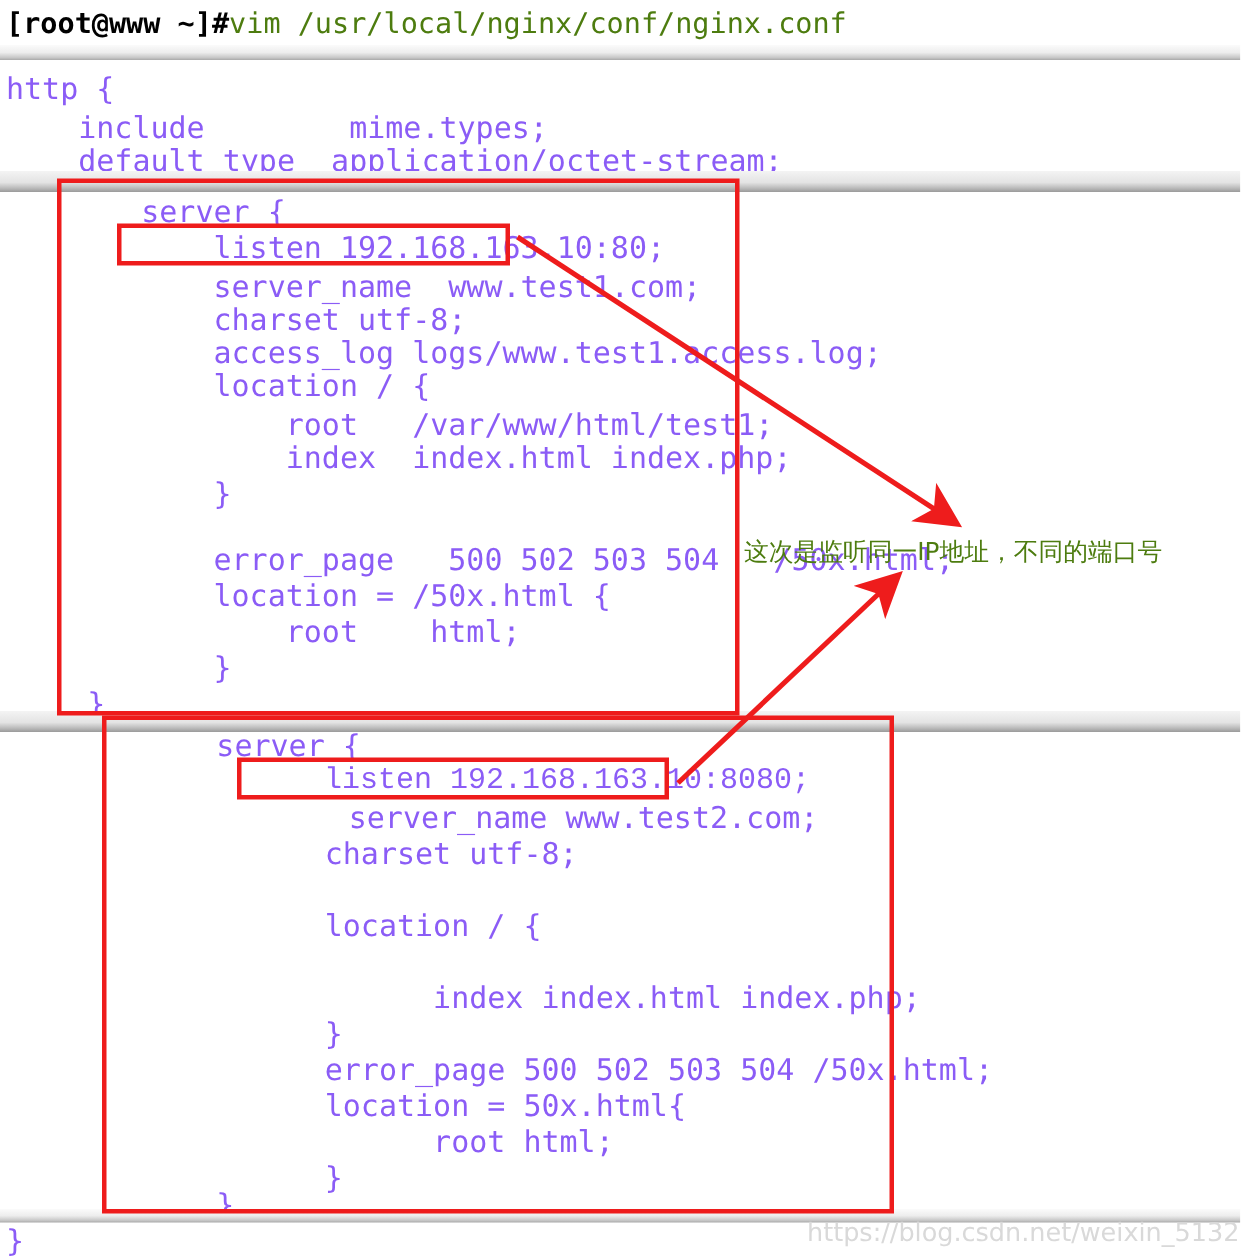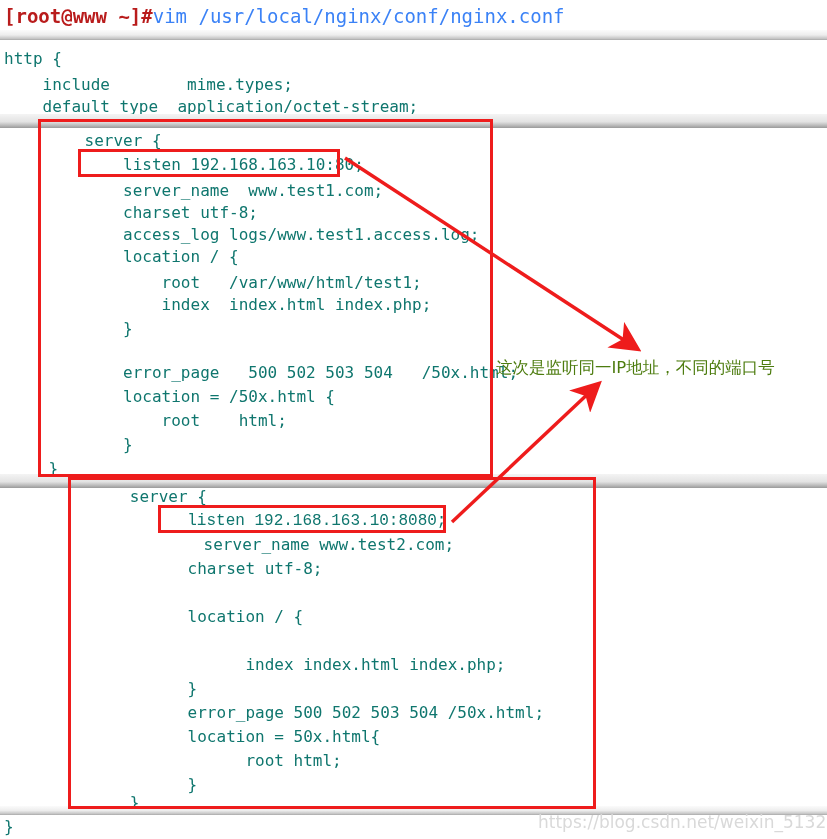--- a/index.html
+++ b/index.html
@@ -24,27 +24,27 @@
     left: 0; top: 0;
     width: 827px; height: 32px;
     background: #ffffff;
     display: flex;
     align-items: center;
     padding-left: 4px;
     box-sizing: border-box;
     white-space: pre;
   }
   .prompt-user {
-    color: #b91c1c;
+    color: #000000;
     font-weight: bold;
     font-size: 19px;
     font-family: "DejaVu Sans Mono", "Liberation Mono", monospace;
   }
   .prompt-cmd {
-    color: #3b82f6;
+    color: #4d7c0f;
     font-size: 19px;
     font-family: "DejaVu Sans Mono", "Liberation Mono", monospace;
   }
 
   
   .seam {
     position: absolute;
     left: 0;
     width: 827px;
     height: 14px;
@@ -52,22 +52,22 @@
   }
   .seam.thin {
     height: 10px;
     background: linear-gradient(to bottom, #fbfbfb 0%, #ededed 50%, #c6c6c6 85%, #a8a8a8 100%);
   }
 
   
   .code {
     position: absolute;
     white-space: pre;
-    color: #0f766e;
-    font-size: 16px;
+    color: #8b5cf6;
+    font-size: 20px;
     line-height: 26px;
     font-family: "DejaVu Sans Mono", "Liberation Mono", monospace;
     letter-spacing: 0px;
   }
 
   
   .ann-box {
     position: absolute;
     border: 3px solid #ee1c1c;
     box-sizing: border-box;

